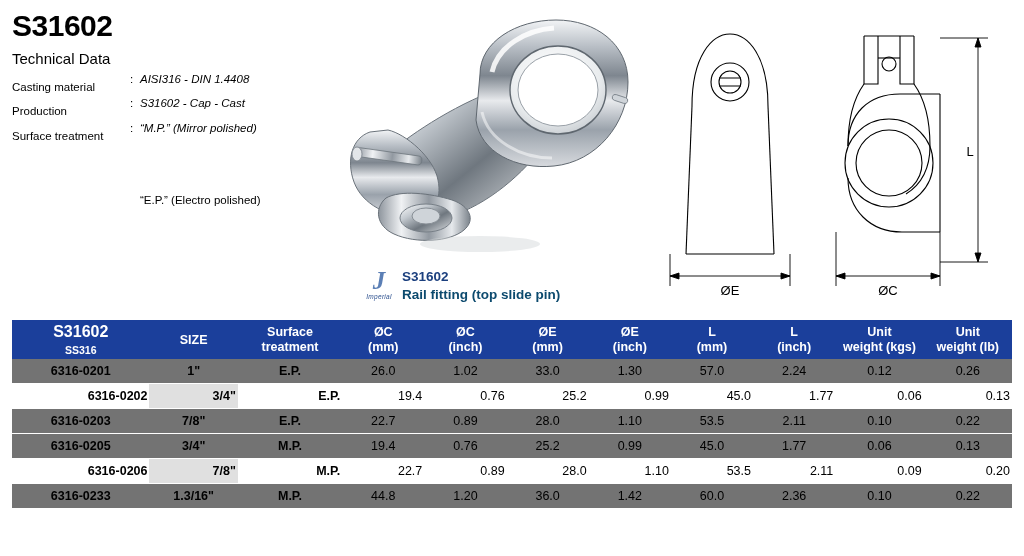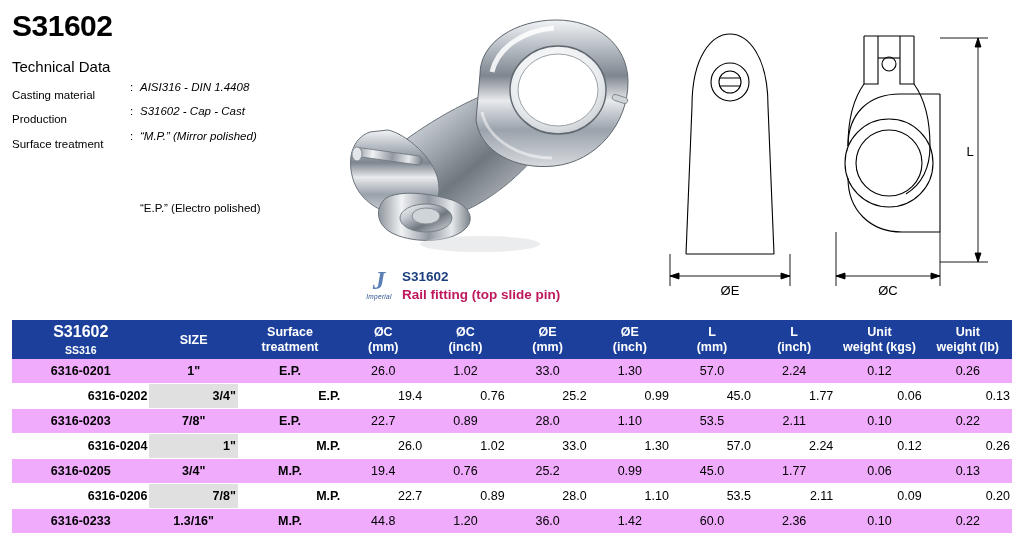--- a/index.html
+++ b/index.html
@@ -4,55 +4,55 @@
 <style>
   html,body{margin:0;padding:0;}
   body{
     width:1024px;height:556px;background:#ffffff;
     font-family:"Liberation Sans",sans-serif;
     color:#000;overflow:hidden;position:relative;
   }
   
   .head{position:absolute;left:12px;top:10px;width:330px;}
   .head .title{font-size:30px;font-weight:bold;letter-spacing:-0.5px;line-height:1.05;}
-  .head .subtitle{font-size:15px;margin-top:16px;}
+  .head .subtitle{font-size:15px;margin-top:8px;}
   .spec{margin-top:4px;font-size:11.5px;line-height:1.45;}
   .spec .row{display:flex;}
   .spec .k{width:118px;margin-top:8px;}
   .spec .c{width:10px;}
   .spec .v{flex:1;font-style:italic;}
   .spec .cont{margin-left:128px;margin-top:47px;}
 
   
   .photo{position:absolute;left:330px;top:12px;width:320px;height:260px;}
   .photo svg{display:block;}
 
   
   .caption{position:absolute;left:364px;top:268px;display:flex;align-items:center;}
   .logo{width:30px;height:34px;margin-right:8px;position:relative;text-align:center;}
   .logo .j{font-family:"Liberation Serif",serif;font-size:25px;color:#5b7fb5;line-height:24px;font-style:italic;font-weight:bold;}
   .logo .imperial{font-size:6.5px;color:#2b4f8e;font-style:italic;letter-spacing:0.3px;}
   .cap-txt .c1{font-size:13.5px;font-weight:bold;color:#1b3f7e;line-height:1.35;}
-  .cap-txt .c2{font-size:13.5px;font-weight:bold;color:#be185d;line-height:1.35;}
+  .cap-txt .c2{font-size:13.5px;font-weight:bold;color:#0c4a6e;line-height:1.35;}
 
   
   .draw{position:absolute;top:18px;}
   .draw1{left:650px;}
   .draw2{left:828px;}
 
   
   table{position:absolute;left:12px;top:320px;border-collapse:collapse;width:1000px;
         font-size:12.5px;}
   thead td{background:#1b3f9b;color:#fff;text-align:center;vertical-align:middle;
            font-weight:bold;padding:3px 2px;line-height:1.15;}
   thead td.first{font-size:16px;}
   thead td.first .sub{font-size:10.5px;display:block;margin-top:3px;}
   thead td .u{font-weight:bold;display:block;}
   tbody td{text-align:center;padding:5px 2px;font-size:12.5px;}
-  tbody tr.odd td{background:#f0abfc;}
+  tbody tr.odd td{background:#737373;}
   tbody tr.even td{background:#ffffff;text-align:right;}
   tbody td.code{font-weight:bold;}
   tbody td.size{font-weight:bold;background:#d4d4d4;}
   tbody tr.even td.size{background:#e0e0e0;}
   tbody td.surf{font-weight:bold;}
   tbody tr td{border-bottom:1px solid #ffffff;}
 </style>
 </head>
 <body>
 
@@ -302,33 +302,20 @@
       <td class="surf">E.P.</td>
       <td>22.7</td>
       <td>0.89</td>
       <td>28.0</td>
       <td>1.10</td>
       <td>53.5</td>
       <td>2.11</td>
       <td>0.10</td>
       <td>0.22</td>
     </tr>
-    <tr class="even">
-      <td class="code">6316-0204</td>
-      <td class="size">1"</td>
-      <td class="surf">M.P.</td>
-      <td>26.0</td>
-      <td>1.02</td>
-      <td>33.0</td>
-      <td>1.30</td>
-      <td>57.0</td>
-      <td>2.24</td>
-      <td>0.12</td>
-      <td>0.26</td>
-    </tr>
     <tr class="odd">
       <td class="code">6316-0205</td>
       <td class="size">3/4"</td>
       <td class="surf">M.P.</td>
       <td>19.4</td>
       <td>0.76</td>
       <td>25.2</td>
       <td>0.99</td>
       <td>45.0</td>
       <td>1.77</td>

